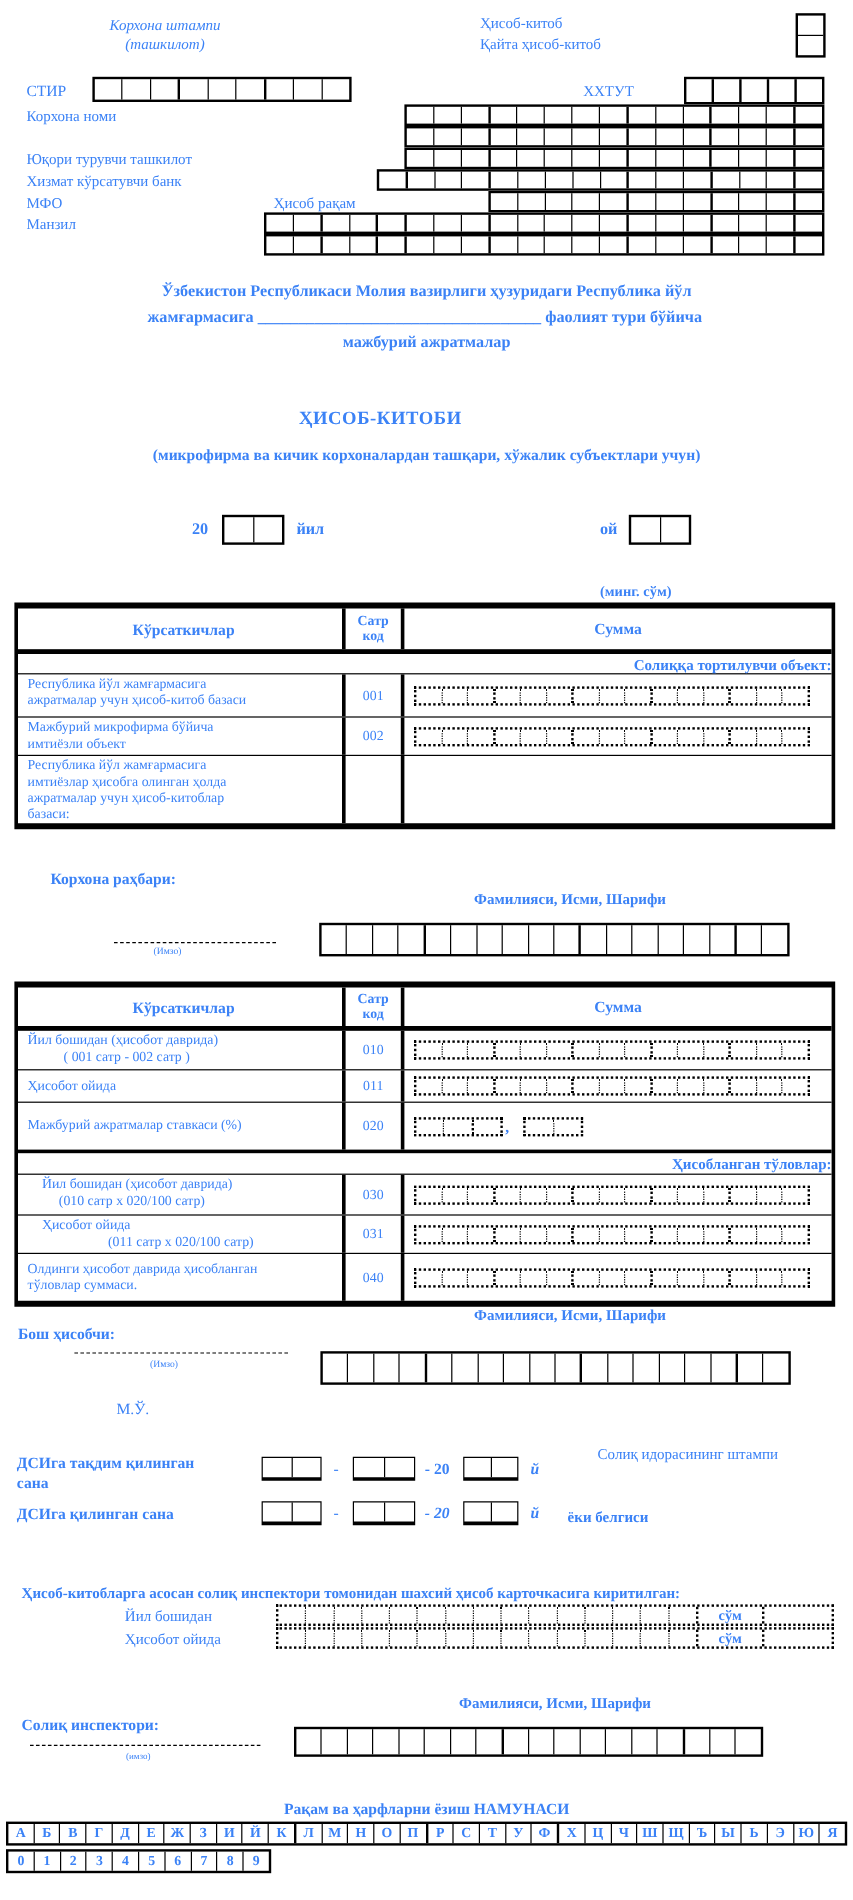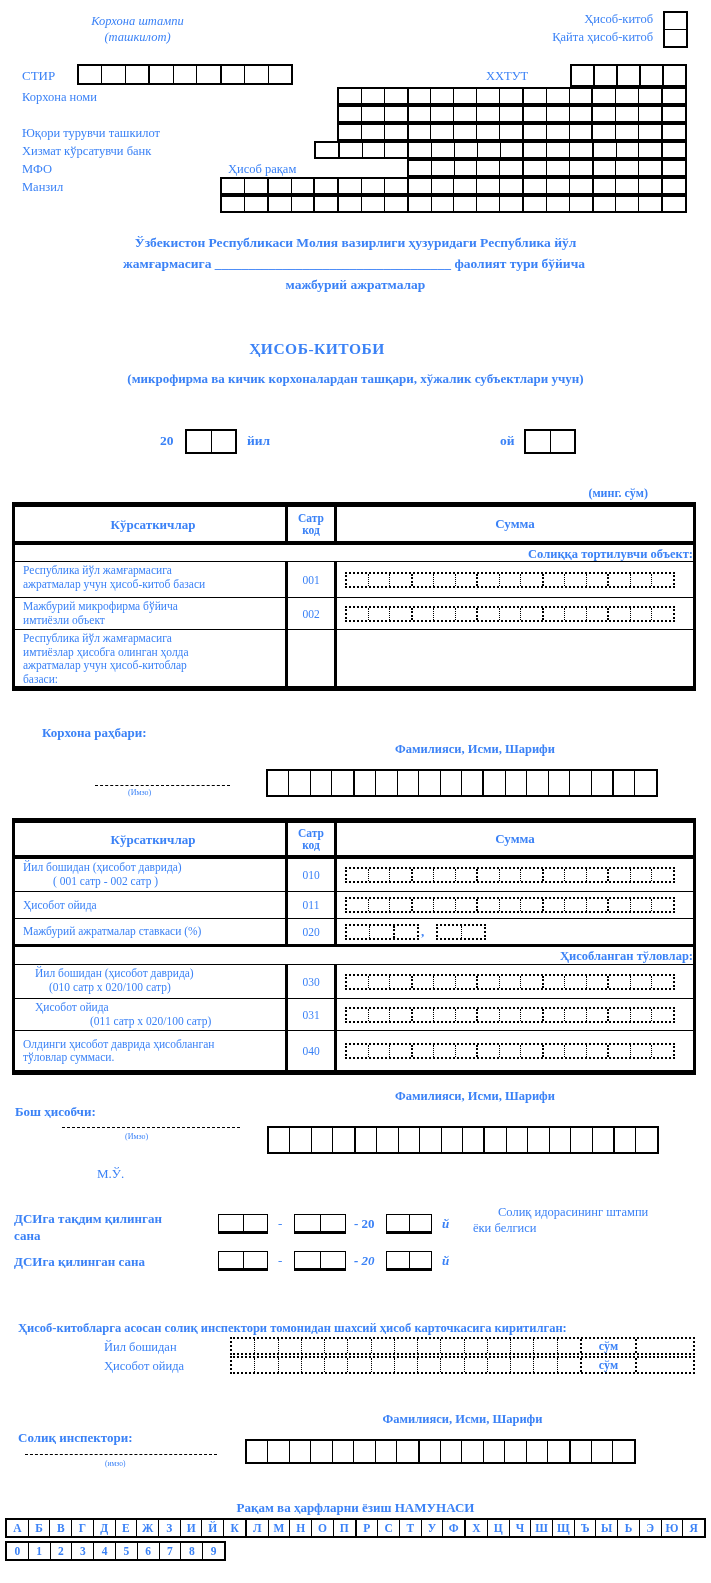--- a/index.html
+++ b/index.html
@@ -2,21 +2,21 @@
 <html><head>
 <meta charset="utf-8">
 <style>
   html,body{margin:0;padding:0;background:#fff;}
   #page{position:relative;width:711px;height:1583px;background:#fff;color:#3b82f6;
         font-family:"Liberation Serif","DejaVu Serif",serif;overflow:hidden;}
   .abs{position:absolute;box-sizing:border-box;}
   .b{font-weight:bold;}
   .i{font-style:italic;}
   .ctr{text-align:center;}
-  .rt{text-align:right;}
+  .rt{text-align:left;}
   
   .bg{display:flex;border:2px solid #000;box-sizing:border-box;background:#fff;}
   .bg>div{flex:1 1 0;border-left:1px solid #000;box-sizing:border-box;}
   .bg>div:first-child{border-left:none;}
   .bg>div.tk{border-left-width:2px;}
   .lg>div{display:flex;align-items:center;justify-content:center;font-weight:bold;font-size:11.5px;}
   
   .dg{display:flex;border:2px dotted #000;box-sizing:border-box;}
   .dg>div{flex:1 1 0;border-left:1px dotted #000;box-sizing:border-box;}
   .dg>div:first-child{border-left:none;}
@@ -395,21 +395,21 @@
             <div></div>
             <div class="tk"></div>
             <div></div>
             <div></div>
             <div class="tk"></div>
             <div></div>
             <div></div>
           </div>
       </div>
     </div>
-    <div class="trow" style="height:26px;">
+    <div class="trow" style="height:40px;">
       <div class="c1" style="display:flex;align-items:center;">Мажбурий ажратмалар ставкаси (%)</div>
       <div class="c2">020</div>
       <div class="c3">
         <div class="dg" style="margin-left:8px;width:74px;height:16px;">
             <div></div>
             <div></div>
             <div class="tk"></div>
           </div>
         <span style="font-size:13px;font-weight:bold;margin-left:2px;">,</span>
         <div class="dg" style="margin-left:12px;width:50px;height:16px;">
@@ -538,21 +538,21 @@
       <div></div>
       <div></div>
     </div>
   <div class="abs b" style="left:354px;top:1216px;font-size:13px;"><span>-</span> <span>20</span></div>
   <div class="abs dbox" style="left:386px;top:1214px;width:46px;height:20px;">
       <div></div>
       <div></div>
     </div>
   <div class="abs b i" style="left:442px;top:1216px;font-size:13px;">й</div>
   <div class="abs smalltxt" style="left:498px;top:1205px;">Солиқ идорасининг штампи</div>
-  <div class="abs smalltxt" style="left:473px;top:1221px;">ёки белгиси</div>
+  <div class="abs smalltxt" style="left:473px;top:1257px;font-weight:bold;">ёки белгиси</div>
 
   <div class="abs b" style="left:14px;top:1254px;font-size:13px;">ДСИга қилинган сана</div>
   <div class="abs dbox" style="left:218px;top:1251px;width:50px;height:20px;">
       <div></div>
       <div></div>
     </div>
   <div class="abs" style="left:278px;top:1253px;font-size:13px;">-</div>
   <div class="abs dbox" style="left:294px;top:1251px;width:52px;height:20px;">
       <div></div>
       <div></div>

